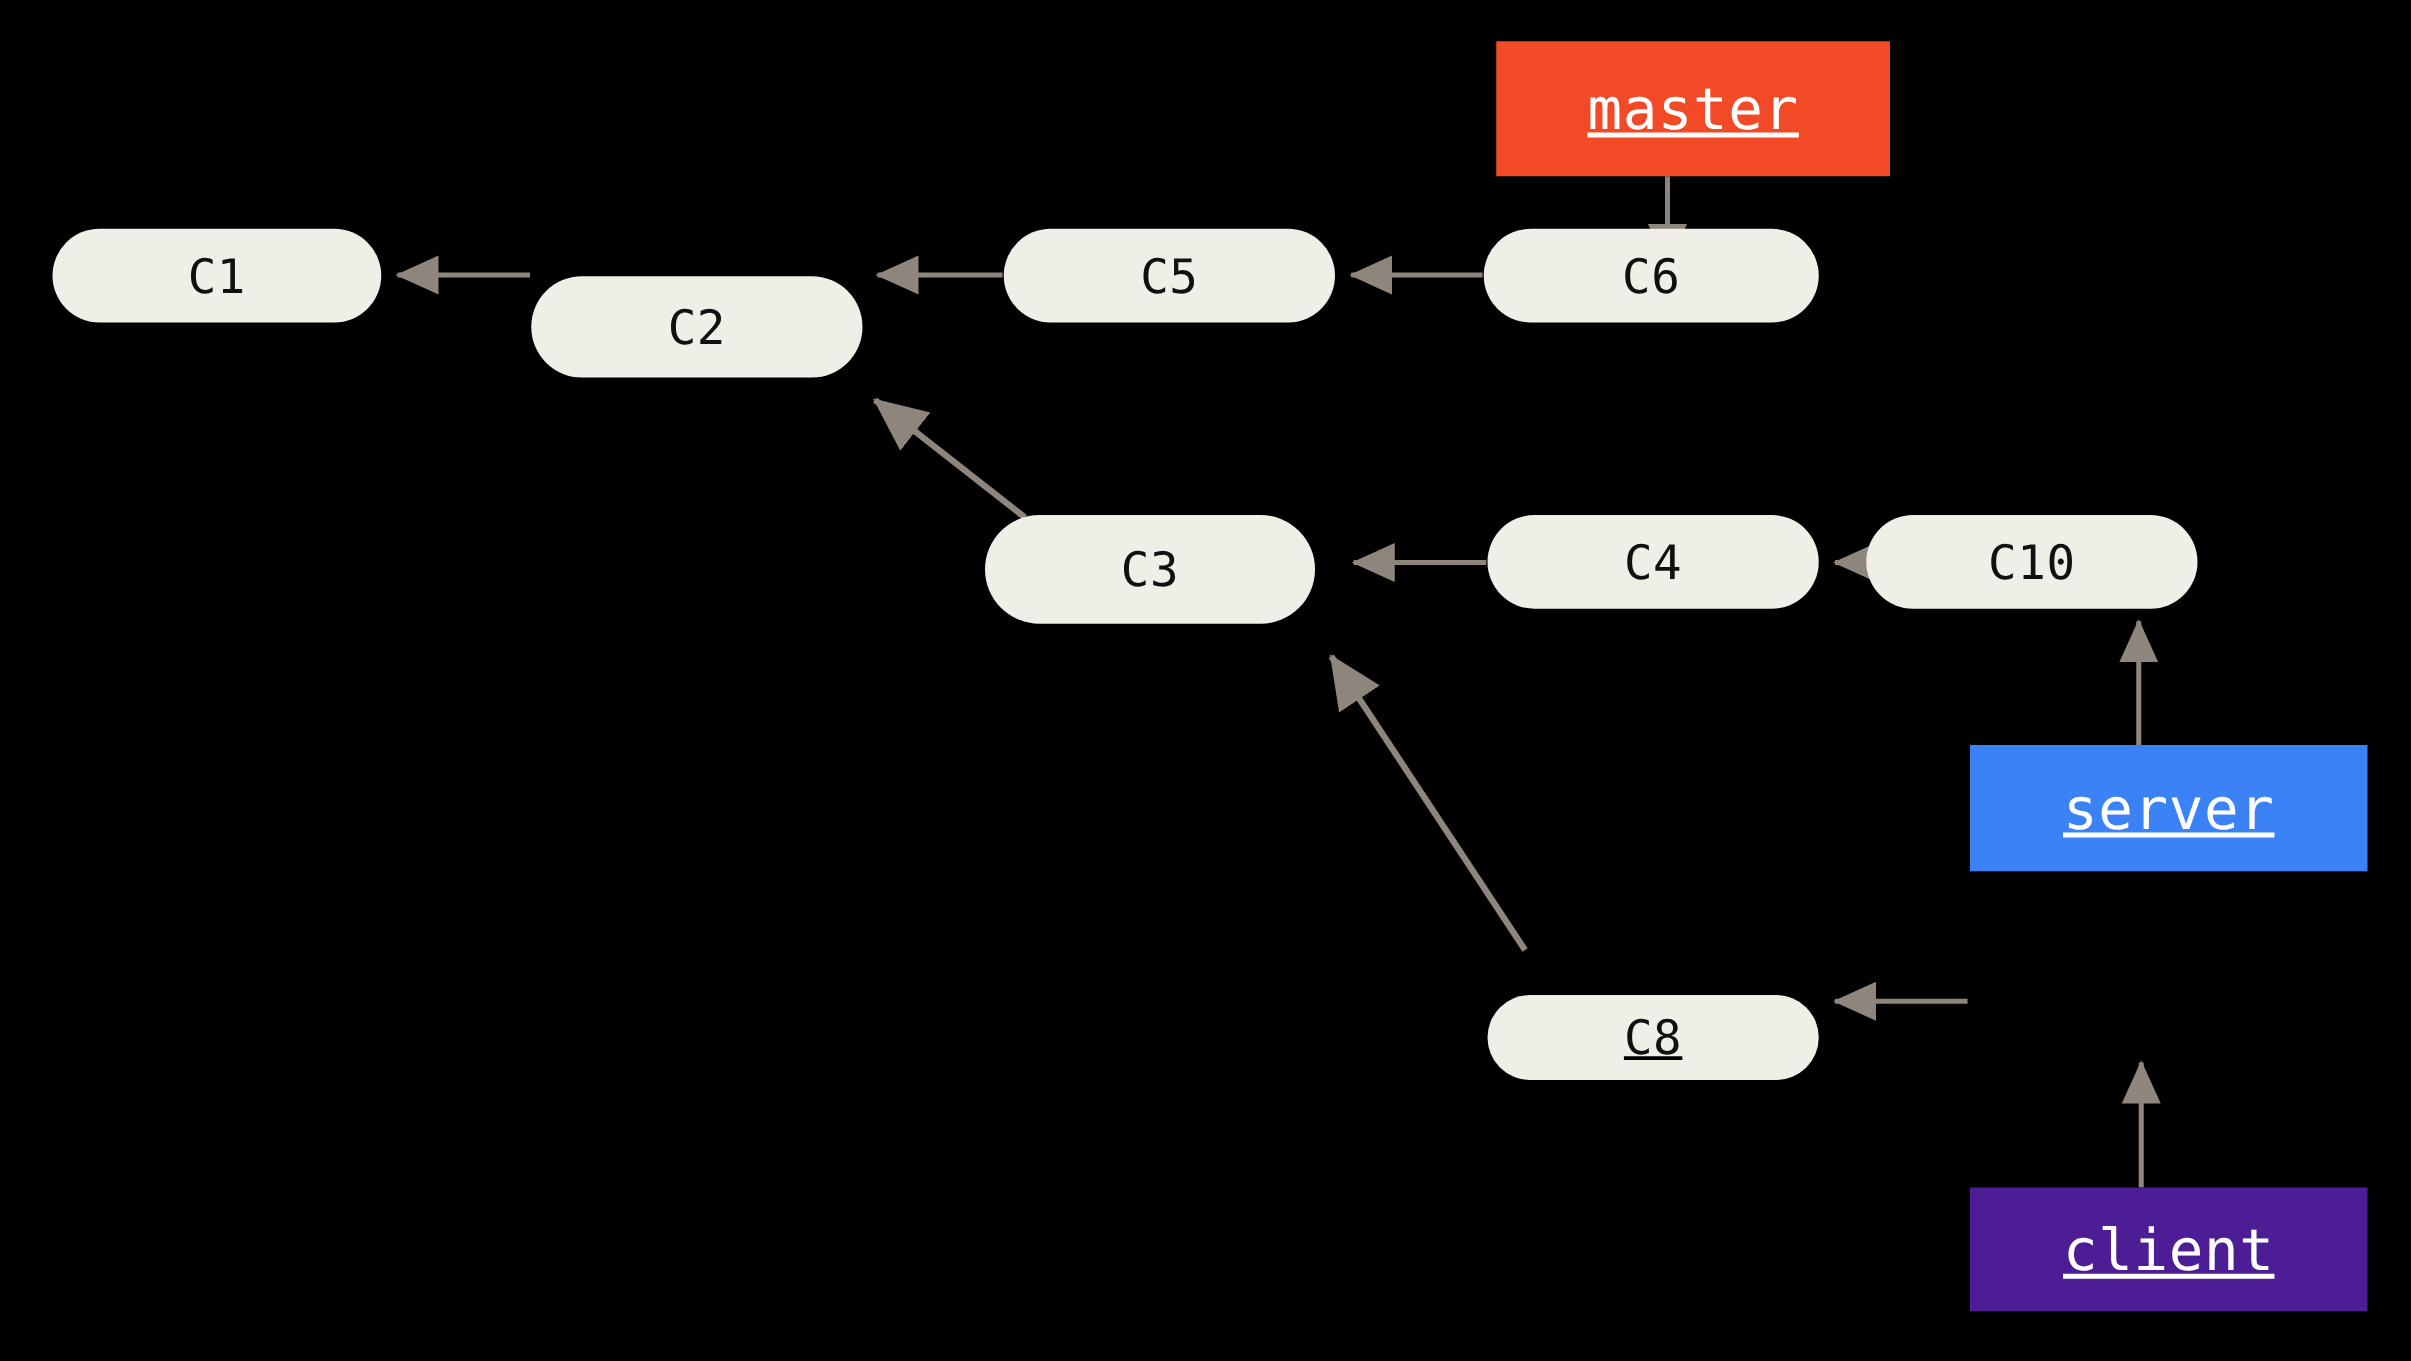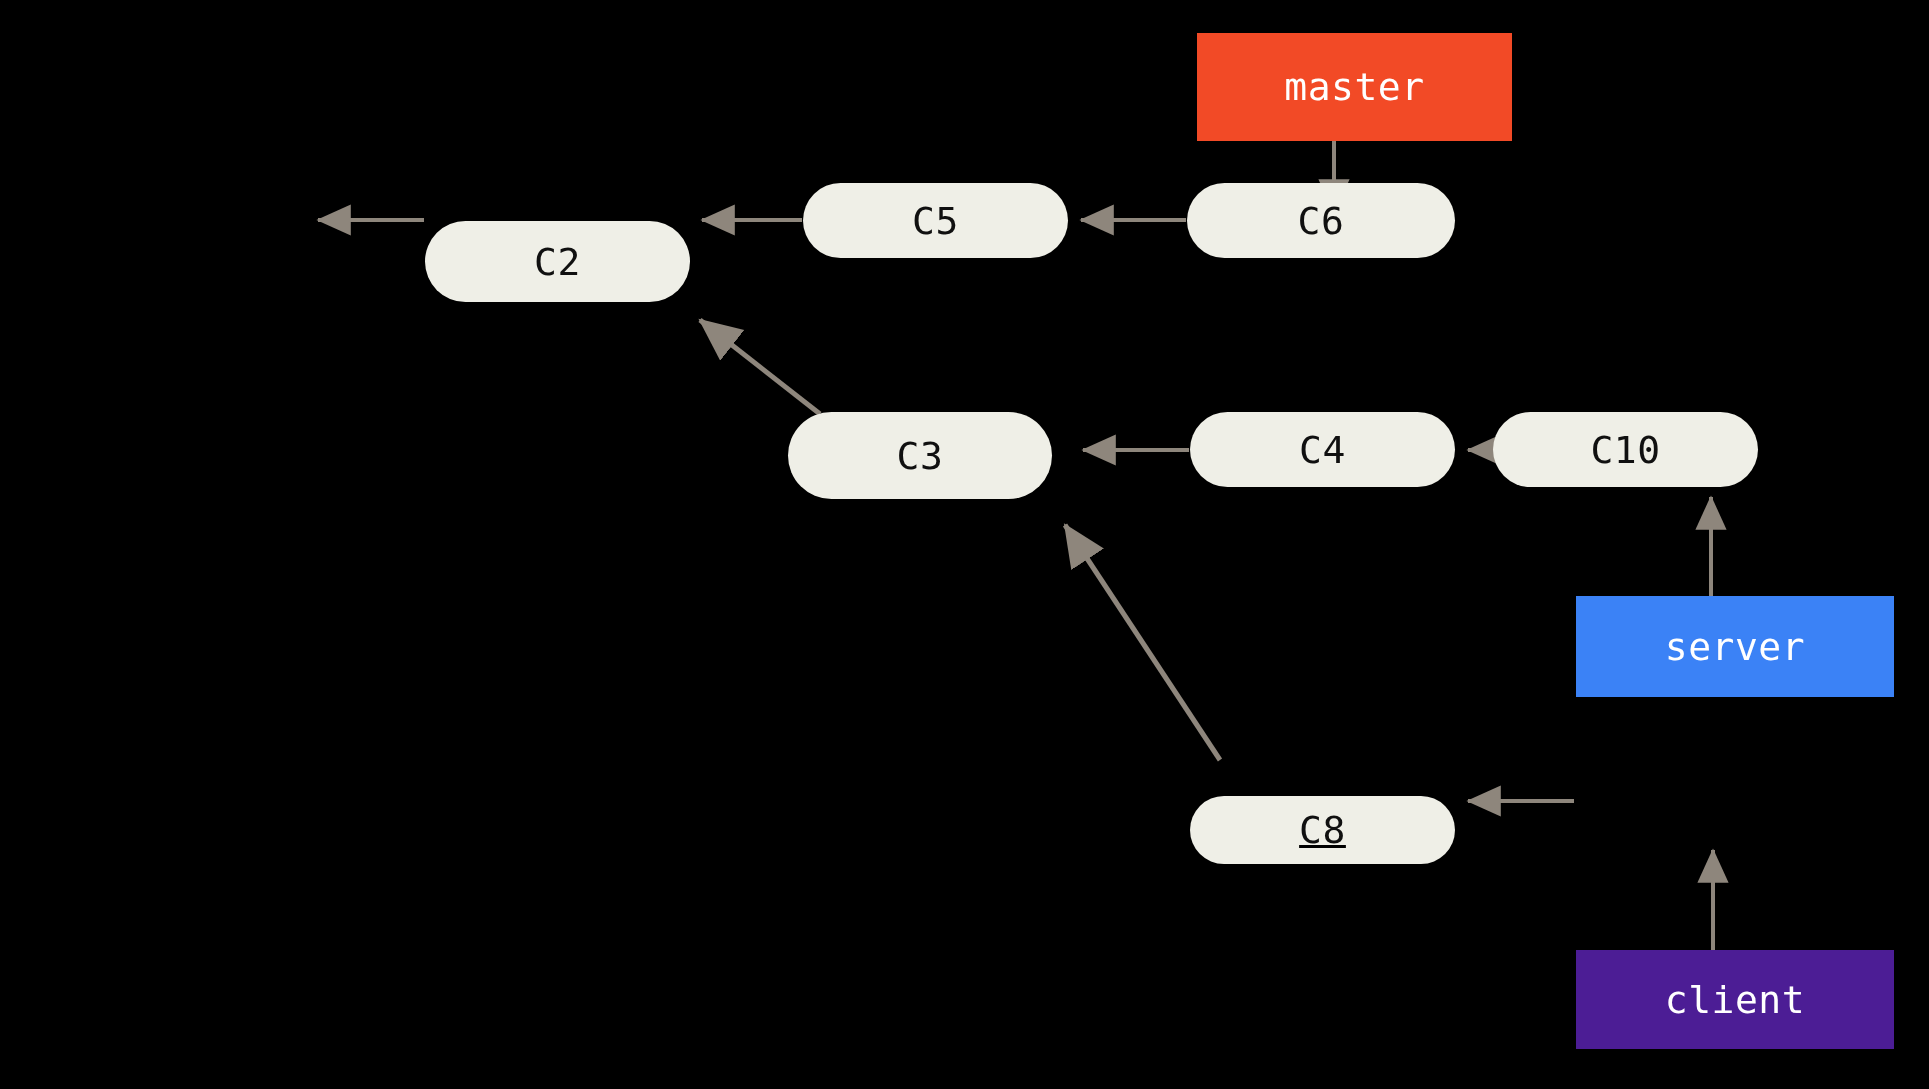--- a/index.html
+++ b/index.html
@@ -49,25 +49,26 @@
   .branch-box {
     position: absolute;
     box-sizing: border-box;
     display: flex;
     align-items: center;
     justify-content: center;
     z-index: 3;
   }
   .branch-label {
     font-family: "DejaVu Sans Mono", "Liberation Mono", monospace;
-    font-size: 38px;
+    font-size: 46px;
     color: #FFFFFF;
     letter-spacing: 0.5px;
     line-height: 1;
     user-select: none;
+    text-decoration: underline;
   }
 </style>
 </head>
 <body>
 
 <div id="canvas">
 
   <svg id="edges" width="1929" height="1089" viewBox="0 0 1929 1089" xmlns="http://www.w3.org/2000/svg">
     <defs>
       <marker id="ah" markerWidth="9" markerHeight="9" refX="8.2" refY="4.5" orient="auto" markerUnits="strokeWidth">
@@ -113,20 +114,23 @@
 
     <g>
       <line x1="1711" y1="596" x2="1711" y2="497" stroke="#8E867C" stroke-width="4" marker-end="url(#ah)"></line>
     </g>
 
     <g>
       <line x1="1713" y1="950" x2="1713" y2="850" stroke="#8E867C" stroke-width="4" marker-end="url(#ah)"></line>
     </g>
   </svg>
 
+  <div class="commit-node" style="left:42px; top:183px; width:263px; height:75px;">
+    <span class="commit-label">C1</span>
+  </div>
 
   <div class="commit-node" style="left:425px; top:177px; width:265px; height:81px;margin-top:44px;">
     <span class="commit-label">C2</span>
   </div>
 
   <div class="commit-node" style="left:803px; top:183px; width:265px; height:75px;">
     <span class="commit-label">C5</span>
   </div>
 
   <div class="commit-node" style="left:1187px; top:183px; width:268px; height:75px;">

